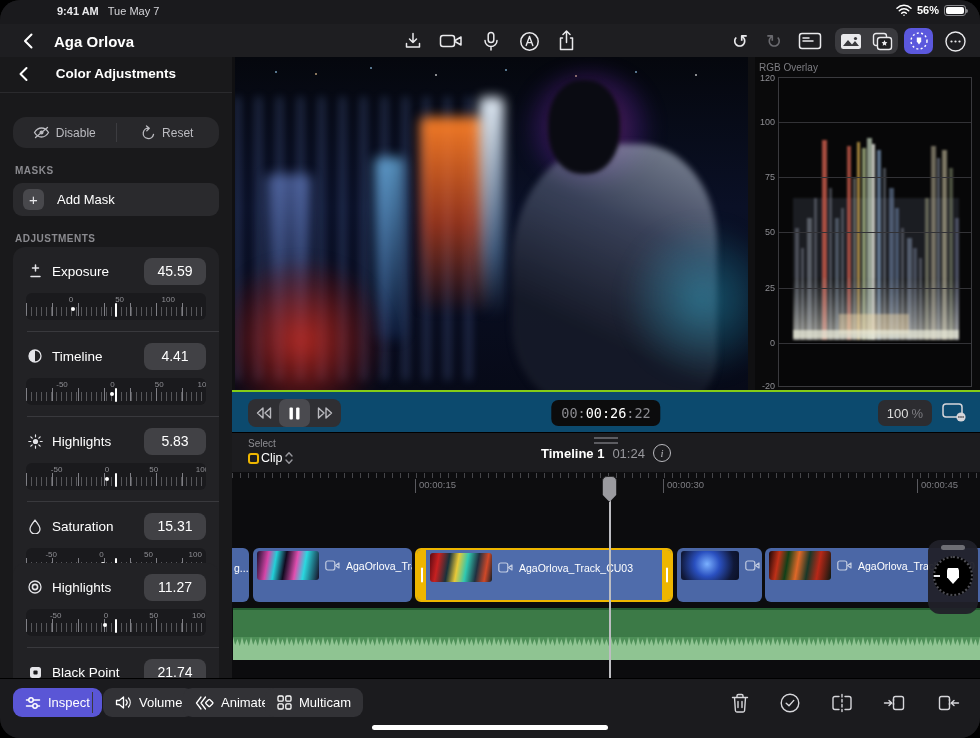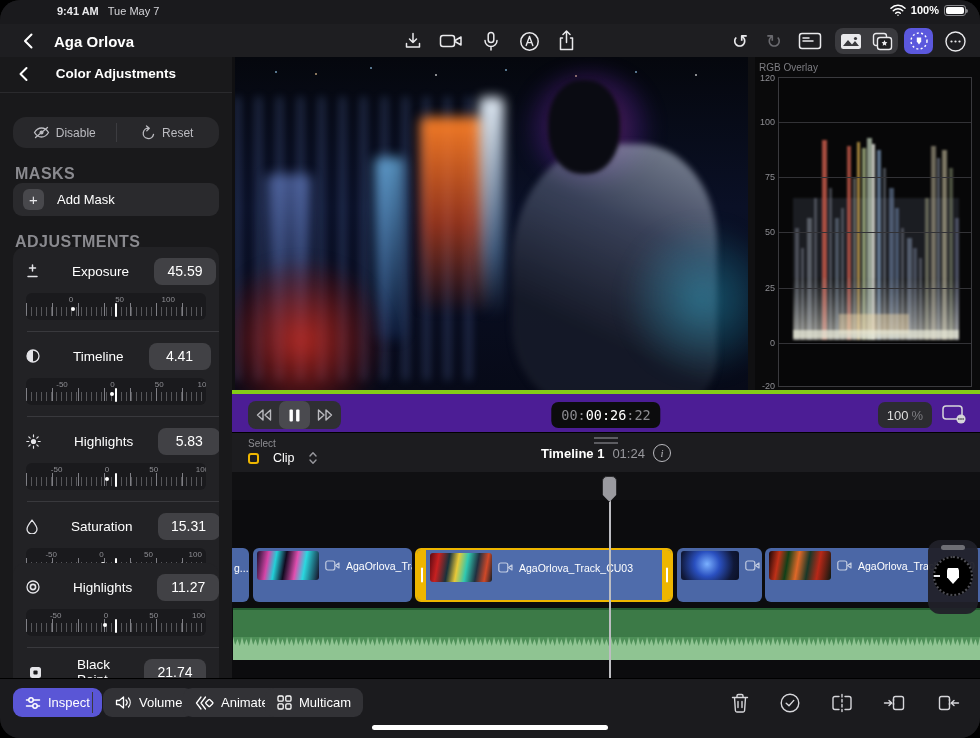--- a/index.html
+++ b/index.html
@@ -28,28 +28,28 @@
   .dim { color:#6a6a6f; }
 
   
   .panel { position:absolute; left:0; top:57px; width:232px; height:621px; background:#19191b; }
   .panel-head { position:absolute; left:0; top:0; width:100%; height:36px; border-bottom:1px solid #2a2a2d;padding-left:16px; }
   .panel-back { position:absolute; left:14px; top:7px; width:20px; height:20px; }
   .panel-title { position:absolute; left:0; right:0; top:9px; text-align:center; color:#fff; font-size:13.5px; font-weight:700; }
   .seg { position:absolute; left:13px; top:60px; width:206px; height:31px; background:#28282b; border-radius:13px; display:flex; }
   .seg .s-half { width:50%; display:flex; align-items:center; justify-content:center; gap:6px; color:#bcbcc1; font-size:12px; }
   .seg .s-div { width:1px; height:19px; background:#3c3c40; align-self:center; }
-  .sec-label { position:absolute; left:15px; color:#8a8a8f; font-size:16px; letter-spacing:.5px; font-weight:600; }
+  .sec-label { position:absolute; left:15px; color:#8a8a8f; font-size:10px; letter-spacing:.5px; font-weight:600; }
   .addmask { position:absolute; left:13px; top:126px; width:206px; height:33px; background:#2a2a2d; border-radius:9px; display:flex; align-items:center; }
   .am-plus { width:21px; height:21px; margin-left:10px; background:#48484c; border-radius:6px; color:#e7e7ea; font-size:15px; display:flex; align-items:center; justify-content:center; }
   .am-label { margin-left:13px; color:#fff; font-size:13px; }
 
   .card { position:absolute; left:13px; width:206px; background:#222225; border-radius:12px; overflow:hidden; }
   .adj-row { position:relative; padding:9px 13px 11px 13px; }
-  .adj-head { display:flex; align-items:center; height:30px;gap:25px; }
+  .adj-head { display:flex; align-items:center; height:30px; }
   .adj-icon { width:18px; display:flex; justify-content:center; }
   .adj-label { margin-left:8px; color:#fff; font-size:13.5px; flex:1; }
   .adj-chip { min-width:62px; height:27px; background:#414145; border-radius:8px; color:#fff; font-size:14px; display:flex; align-items:center; justify-content:center; }
   .ruler { position:relative; margin-top:7px; height:27px; background:#1a1a1d; border-radius:6px; overflow:hidden; }
   .ruler .ticks { position:absolute; left:0; right:0; bottom:4px; height:9px;
       background:repeating-linear-gradient(90deg,#56565a 0 1px,transparent 1px 5px); }
   .ruler .ticks2 { position:absolute; left:0; right:0; bottom:4px; height:13px;
       background:repeating-linear-gradient(90deg,#808086 0 1px,transparent 1px 26px); }
   .t-label { position:absolute; top:2px; transform:translateX(-50%); color:#8e8e93; font-size:8px; }
   .dot { position:absolute; bottom:9px; width:4px; height:4px; border-radius:50%; background:#fff; transform:translateX(-50%); }
@@ -81,36 +81,36 @@
       background:radial-gradient(circle,rgba(45,200,235,.4),transparent 70%); }
 
   
   .scope { position:absolute; left:755px; top:57px; width:225px; height:333px; background:#0a0a0b; }
   .scope-title { position:absolute; left:4px; top:5px; color:#7d7d82; font-size:10px; }
   .plot { position:absolute; left:23px; top:20px; width:194px; height:310px; border:1px solid #3a3a3e; background:#070708; }
   .grid { position:absolute; left:0; right:0; height:1px; background:#323236; }
   .axis-lab { position:absolute; width:20px; text-align:right; color:#8e8e93; font-size:9px; transform:translateY(-50%); }
 
   
-  .controls { position:absolute; left:232px; top:390px; width:748px; height:42px; background:#4c1d95; border-top:4px solid #84cc16; }
+  .controls { position:absolute; left:232px; top:390px; width:748px; height:42px; background:#0c4a6e; border-top:2px solid #84cc16; }
   .transport { position:absolute; left:16px; top:7px; width:93px; height:28px; background:#2f2f33; border-radius:8px; display:flex; }
   .tr-btn { width:31px; display:flex; align-items:center; justify-content:center; }
   .tr-pause { background:#4a4a4f; border-radius:7px; }
   .timecode { position:absolute; left:50%; transform:translateX(-50%); top:8px; height:26px; padding:0 10px; background:#0c0c0d; border-radius:7px; display:flex; align-items:center; font-family:"DejaVu Sans Mono",monospace; font-size:13.5px; }
   .tc-dim { color:#8a8a8f; } .tc-br { color:#fff; }
   .zoomchip { position:absolute; right:48px; top:8px; height:26px; padding:0 9px; background:#2c2c30; border-radius:7px; display:flex; align-items:center; gap:3px; font-size:13px; }
   .zoomchip b { color:#dededd; font-weight:400; } .zoomchip s { color:#7c7c81; text-decoration:none; }
   .dispbtn { position:absolute; right:10px; top:6px; width:32px; height:28px; display:flex; align-items:center; justify-content:center; }
 
   
   .tl-head { position:absolute; left:232px; top:432px; width:748px; height:40px; background:#1c1c1f; border-top:1px solid #000; }
   .tl-handle { position:absolute; left:50%; top:4px; transform:translateX(-50%); width:24px; height:7px;
       border-top:2px solid #5c5c61; border-bottom:2px solid #5c5c61; }
   .sel-label { position:absolute; left:16px; top:5px; color:#8d8d92; font-size:10px; }
-  .clip-sel { position:absolute; left:16px; top:18px; display:flex; align-items:center; gap:14px; }
+  .clip-sel { position:absolute; left:16px; top:18px; display:flex; align-items:center; gap:2px; }
   .clip-swatch { width:11px; height:11px; border:2.5px solid #eeb600; border-radius:3px; background:#1c1c1f; }
   .clip-sel b { color:#fff; font-size:12.5px; font-weight:400; }
   .tl-center { position:absolute; left:0; right:0; top:11px; display:flex; align-items:center; justify-content:center; gap:8px; }
   .tl-name { color:#fff; font-size:13px; font-weight:700; }
   .tl-dur { color:#98989d; font-size:13px; }
   .info-ic { width:18px; height:18px; border:1.3px solid #b9b9be; border-radius:50%; color:#b9b9be; font-size:11px; font-style:italic; font-family:"Liberation Serif",serif; display:flex; align-items:center; justify-content:center; }
   .tl-right { position:absolute; right:14px; top:8px; display:flex; align-items:center; gap:16px; }
   .opt { display:flex; align-items:center; gap:6px; color:#fff; font-size:13px; }
 
   
@@ -157,21 +157,21 @@
 <div class="device">
 
   <div class="statusbar">
     <div class="sb-left">
       <span>9:41 AM</span><span class="sb-date">Tue May 7</span>
     </div>
     <div class="sb-right">
       <svg width="16" height="12" viewBox="0 0 16 12">
           <path d="M1 4.2a10 10 0 0 1 14 0M3.3 6.7a6.6 6.6 0 0 1 9.4 0M5.7 9.2a3.2 3.2 0 0 1 4.6 0M8 11.2l.01 0" stroke="#fff" stroke-width="1.5" fill="none" stroke-linecap="round"></path>
         </svg>
-      <span style="font-size:11px;font-weight:600;color:#fff">100%</span>
+      <span style="font-size:11px;font-weight:600;color:#fff">56%</span>
       <span class="battery">
           <i></i>
           <u></u>
         </span>
     </div>
   </div>
 
   <div class="titlebar">
     <div class="tb-back">
       <svg width="22" height="22" viewBox="0 0 22 22">
@@ -565,20 +565,26 @@
           <path d="M1 5 4 1.8 7 5M1 9l3 3.2L7 9" stroke="#98989d" stroke-width="1.4" fill="none" stroke-linecap="round" stroke-linejoin="round"></path>
         </svg>
     </div>
     <div class="tl-center">
       <span class="tl-name">Timeline 1</span>
       <span class="tl-dur">01:24</span>
       <span class="info-ic">i</span>
     </div>
   </div>
 
+  <div class="tl-ruler">
+    <div class="minors"></div>
+    <span class="r-lab" style="left:183px">00:00:15</span>
+    <span class="r-lab" style="left:431px">00:00:30</span>
+    <span class="r-lab" style="left:685px">00:00:45</span>
+  </div>
 
   <div class="tl-body">
 
     <div class="clip" style="left:0px; width:17px; border-radius:0 6px 6px 0;">
       <div class="c-inner" style="left:2px; top:14px;">
           <span class="clip-label">g...</span>
         </div>
     </div>
 
     <div class="clip" style="left:21px; width:159px;">

